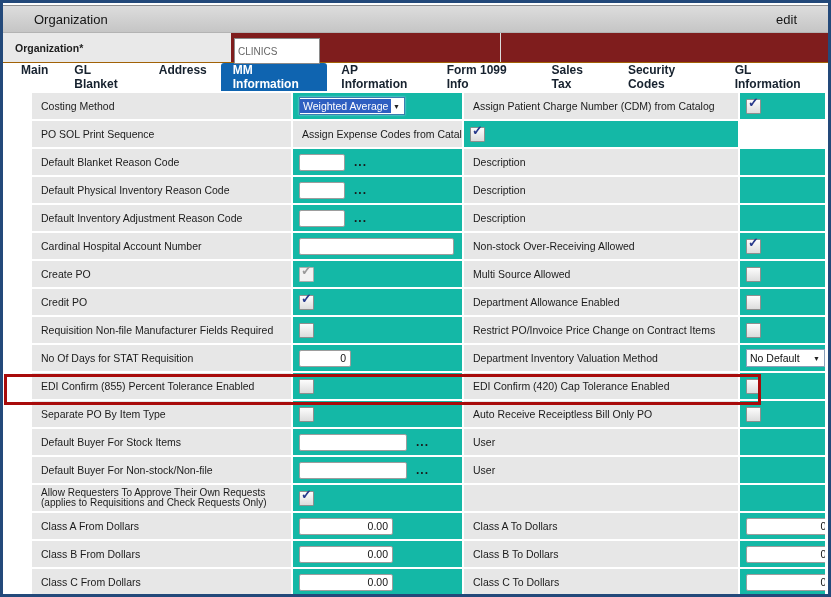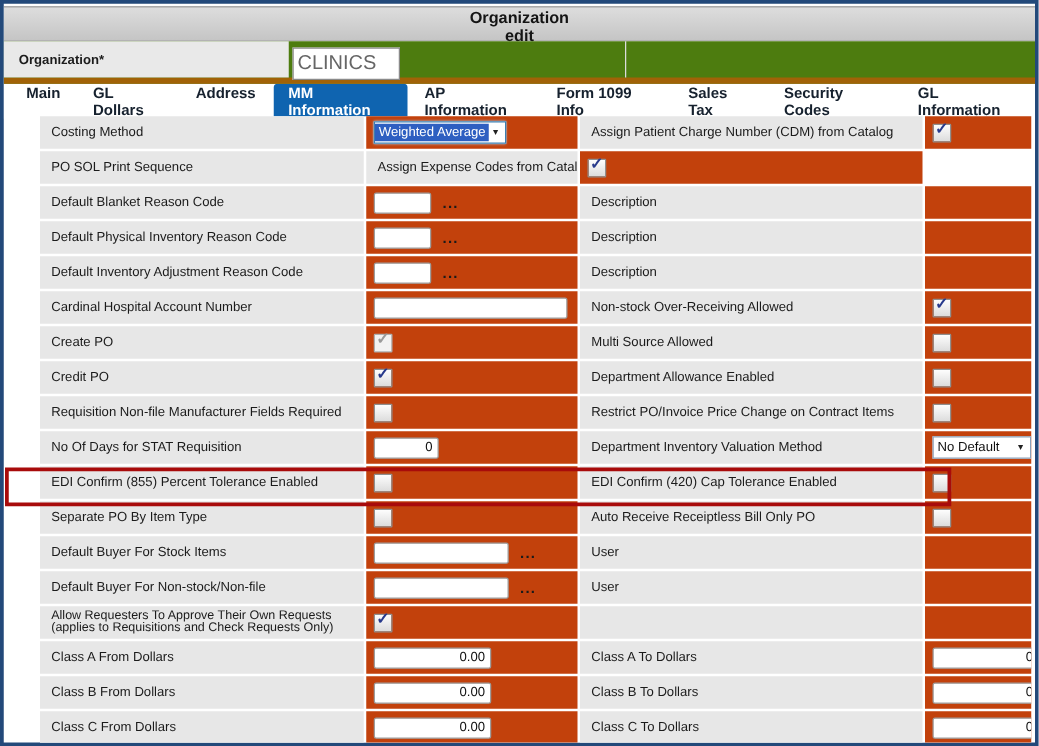--- a/index.html
+++ b/index.html
@@ -3,42 +3,42 @@
 <meta charset="utf-8">
 <style>
   html,body{margin:0;padding:0;background:#fff;}
   .page{position:relative;width:831px;height:597px;box-sizing:border-box;
         border:3px solid #23497a;background:#fff;
         font-family:"Liberation Sans",sans-serif;overflow:hidden;}
   
   .titlebar{height:26px;margin-top:2px;background:linear-gradient(#dddddd,#c5c5c5);
         border-top:1px solid #8f8f8f;border-bottom:1px solid #b3b3b3;
         display:flex;justify-content:space-between;align-items:center;
-        padding:0 6px;font-size:13px;font-weight:bold;color:#141414;flex-direction:column;}
-  
-  .orgrow{position:relative;height:29px;background:#4d7c0f;border-bottom:5px solid #a16207;}
+        padding:0 31px;font-size:13px;font-weight:normal;color:#141414;}
+  
+  .orgrow{position:relative;height:29px;background:#7f1d1d;border-bottom:1px solid #a16207;}
   .orgrow .orglabel{position:absolute;left:0;top:0;width:228px;height:100%;
         background:#e9e9e9;display:flex;align-items:center;padding-left:12px;
         box-sizing:border-box;font-size:10.5px;color:#1c1c1c;font-weight:bold;}
   .orgrow input{position:absolute;left:231px;top:5px;width:86px;height:17px;
-        border:1px solid #8a8a8a;font-size:16px;color:#666;padding:12px 3px;
+        border:1px solid #8a8a8a;font-size:10px;color:#666;padding:12px 3px;
         box-sizing:border-box;font-family:"Liberation Sans",sans-serif;}
   .orgrow .vdiv{position:absolute;left:497px;top:0;width:1px;height:100%;background:#dcdcdc;}
   
   .tabbar{height:28px;background:#fff;display:flex;align-items:flex-start;padding-left:6px;}
   .tab{display:flex;align-items:center;padding:0 12px;margin-right:2px;
         font-size:12px;font-weight:bold;color:#16212e;cursor:default;}
   .tab.active{background:#0f64b0;color:#fff;border-radius:3px 3px 0 0;}
   
   .table{position:absolute;left:3px;right:3px;top:90px;
         display:flex;flex-direction:column;gap:2px;background:#fff;margin-left:26px;}
   .row{display:grid;grid-template-columns:259px 169px 274px 1fr;column-gap:2px;height:26px;}
   .cell{display:flex;align-items:center;box-sizing:border-box;overflow:hidden;}
   .cell.lab{background:#e7e7e7;padding-left:9px;font-size:10.5px;color:#1b1b1b;white-space:nowrap;}
-  .cell.val{background:#c2410c;padding-left:6px;}
+  .cell.val{background:#14b8a6;padding-left:6px;}
   .lab2wrap{display:flex;flex-direction:column;justify-content:flex-start;line-height:10px;}
   .lab2wrap span{font-size:10px;white-space:nowrap;}
   
   .sel{position:relative;height:18px;border:1px solid #8aa0b8;background:#fff;
         display:flex;align-items:center;box-sizing:border-box;}
   .sel .txt{font-size:10.5px;color:#111;padding:1px 3px;white-space:nowrap;}
   .sel .arrow{position:absolute;right:4px;font-size:7px;color:#222;}
   .sel.focused{border-color:#3c7fb1;box-shadow:0 0 2px #9ecaed;}
   .sel.focused .txt{background:#2e5fc1;color:#fff;}
   input.ti{height:17px;border:1px solid #9d9d9d;border-radius:2px;background:#fff;
@@ -65,21 +65,21 @@
     <span>Organization</span>
     <span>edit</span>
   </div>
   <div class="orgrow">
     <div class="orglabel">Organization*</div>
     <input value="CLINICS" style="">
     <div class="vdiv"></div>
   </div>
   <div class="tabbar" id="tabbar">
       <div class="tab">Main</div>
-      <div class="tab">GL Dollars</div>
+      <div class="tab">GL Blanket</div>
       <div class="tab">Address</div>
       <div class="tab active">MM Information</div>
       <div class="tab">AP Information</div>
       <div class="tab">Form 1099 Info</div>
       <div class="tab">Sales Tax</div>
       <div class="tab">Security Codes</div>
       <div class="tab">GL Information</div>
     </div>
   <div class="table" id="formtable">
       <div class="row">

